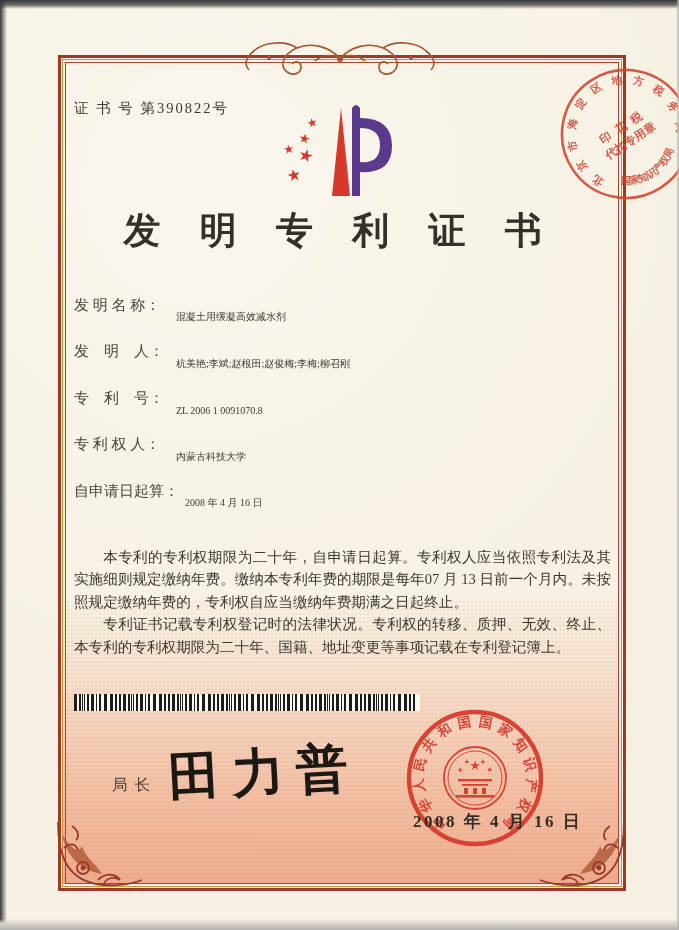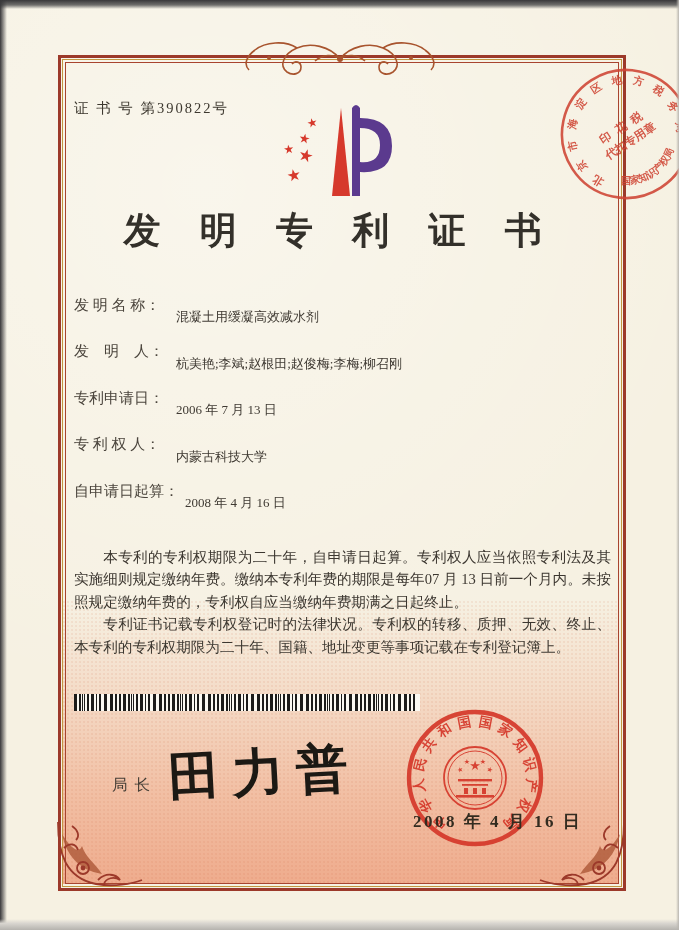--- a/index.html
+++ b/index.html
@@ -36,21 +36,21 @@
   .corner.right{left:538px;top:818px;transform:scaleX(-1);}
   .cert-no{position:absolute;left:74px;top:99px;z-index:4;font-size:14.5px;
     letter-spacing:2px;color:#3d382f;}
   .logo{position:absolute;left:280px;top:96px;z-index:4;}
   .tax-stamp{position:absolute;left:548px;top:52px;z-index:6;}
   .title{position:absolute;left:60px;top:206px;width:560px;z-index:4;margin:0;
     text-align:center;font-size:37px;font-weight:700;letter-spacing:15px;color:#33302a;}
   .fields{position:absolute;left:74px;top:282px;width:538px;z-index:4;}
   .field-row{height:46.5px;display:flex;align-items:center;color:#45403a;}
   .field-label{font-size:15px;min-width:96px;color:#4a443c;}
-  .field-value{font-size:13px;margin-left:6px;color:#3e3932;margin-top:24px;}
+  .field-value{font-size:10px;margin-left:6px;color:#3e3932;margin-top:24px;}
   .body-text{position:absolute;left:74px;top:546px;width:537px;z-index:4;
     color:#3c3730;font-size:14.6px;line-height:22.4px;text-align:justify;}
   .body-text p{margin:0;text-indent:2em;}
   .barcode{position:absolute;left:74px;top:694px;width:346px;height:17px;z-index:4;
     background:#fbf9f2;font-size:0;white-space:nowrap;overflow:hidden;}
   .barcode i{display:inline-block;height:100%;background:#1d1c1a;}
   .barcode s{display:inline-block;height:100%;}
   .director{position:absolute;left:112px;top:775px;z-index:4;font-size:15.5px;
     letter-spacing:7px;color:#433d35;}
   .signature{position:absolute;left:168px;top:738px;z-index:5;font-size:52px;
@@ -157,22 +157,22 @@
     <div class="fields">
       <div class="field-row">
         <span class="field-label">发 明 名 称：</span>
         <span class="field-value">混凝土用缓凝高效减水剂</span>
       </div>
       <div class="field-row">
         <span class="field-label">发　明　人：</span>
         <span class="field-value">杭美艳;李斌;赵根田;赵俊梅;李梅;柳召刚</span>
       </div>
       <div class="field-row">
-        <span class="field-label">专利申请日：</span>
-        <span class="field-value">2006 年 7 月 13 日</span>
+        <span class="field-label">专　利　号：</span>
+        <span class="field-value">ZL 2006 1 0091070.8</span>
       </div>
       <div class="field-row">
         <span class="field-label">专 利 权 人：</span>
         <span class="field-value">内蒙古科技大学</span>
       </div>
       <div class="field-row">
         <span class="field-label">自申请日起算：</span>
         <span class="field-value">2008 年 4 月 16 日</span>
       </div>
     </div>

